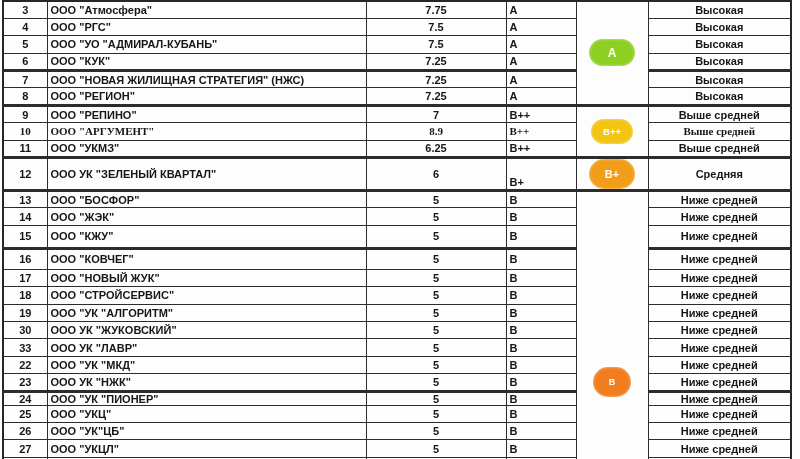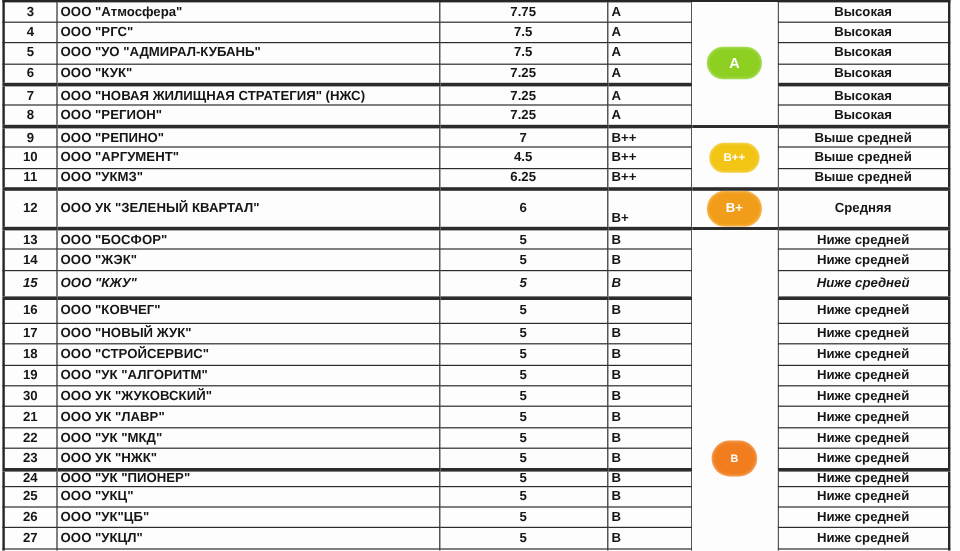--- a/index.html
+++ b/index.html
@@ -113,24 +113,24 @@
           <td class="c-desc">Высокая</td>
         </tr>
         <tr class="thick-top" style="height: 17.4px;">
           <td class="c-num">9</td>
           <td class="c-name">ООО "РЕПИНО"</td>
           <td class="c-score">7</td>
           <td class="c-grade">В++</td>
           <td class="c-badge" rowspan="3"><div class="badge badge-Bpp" style="background: rgb(242, 196, 19);">В++</div></td>
           <td class="c-desc">Выше средней</td>
         </tr>
-        <tr style="height: 17.4px;">
+        <tr style="height: 17.4px; font-family: Liberation Serif, serif;">
           <td class="c-num">10</td>
           <td class="c-name">ООО "АРГУМЕНТ"</td>
-          <td class="c-score">4.5</td>
+          <td class="c-score">8.9</td>
           <td class="c-grade">В++</td>
           <td class="c-desc">Выше средней</td>
         </tr>
         <tr style="height: 17.4px;">
           <td class="c-num">11</td>
           <td class="c-name">ООО "УКМЗ"</td>
           <td class="c-score">6.25</td>
           <td class="c-grade">В++</td>
           <td class="c-desc">Выше средней</td>
         </tr>
@@ -152,21 +152,21 @@
           </td>
           <td class="c-desc">Ниже средней</td>
         </tr>
         <tr style="height: 17.4px;">
           <td class="c-num">14</td>
           <td class="c-name">ООО "ЖЭК"</td>
           <td class="c-score">5</td>
           <td class="c-grade">В</td>
           <td class="c-desc">Ниже средней</td>
         </tr>
-        <tr style="height: 23px; font-style: italic;">
+        <tr style="height: 23px;">
           <td class="c-num">15</td>
           <td class="c-name">ООО "КЖУ"</td>
           <td class="c-score">5</td>
           <td class="c-grade">В</td>
           <td class="c-desc">Ниже средней</td>
         </tr>
         <tr class="thick-top" style="height: 21px;">
           <td class="c-num">16</td>
           <td class="c-name">ООО "КОВЧЕГ"</td>
           <td class="c-score">5</td>
@@ -195,21 +195,21 @@
           <td class="c-desc">Ниже средней</td>
         </tr>
         <tr style="height: 17.4px;">
           <td class="c-num">30</td>
           <td class="c-name">ООО УК "ЖУКОВСКИЙ"</td>
           <td class="c-score">5</td>
           <td class="c-grade">В</td>
           <td class="c-desc">Ниже средней</td>
         </tr>
         <tr style="height: 17.4px;">
-          <td class="c-num">21</td>
+          <td class="c-num">33</td>
           <td class="c-name">ООО УК "ЛАВР"</td>
           <td class="c-score">5</td>
           <td class="c-grade">В</td>
           <td class="c-desc">Ниже средней</td>
         </tr>
         <tr style="height: 17.4px;">
           <td class="c-num">22</td>
           <td class="c-name">ООО "УК "МКД"</td>
           <td class="c-score">5</td>
           <td class="c-grade">В</td>

